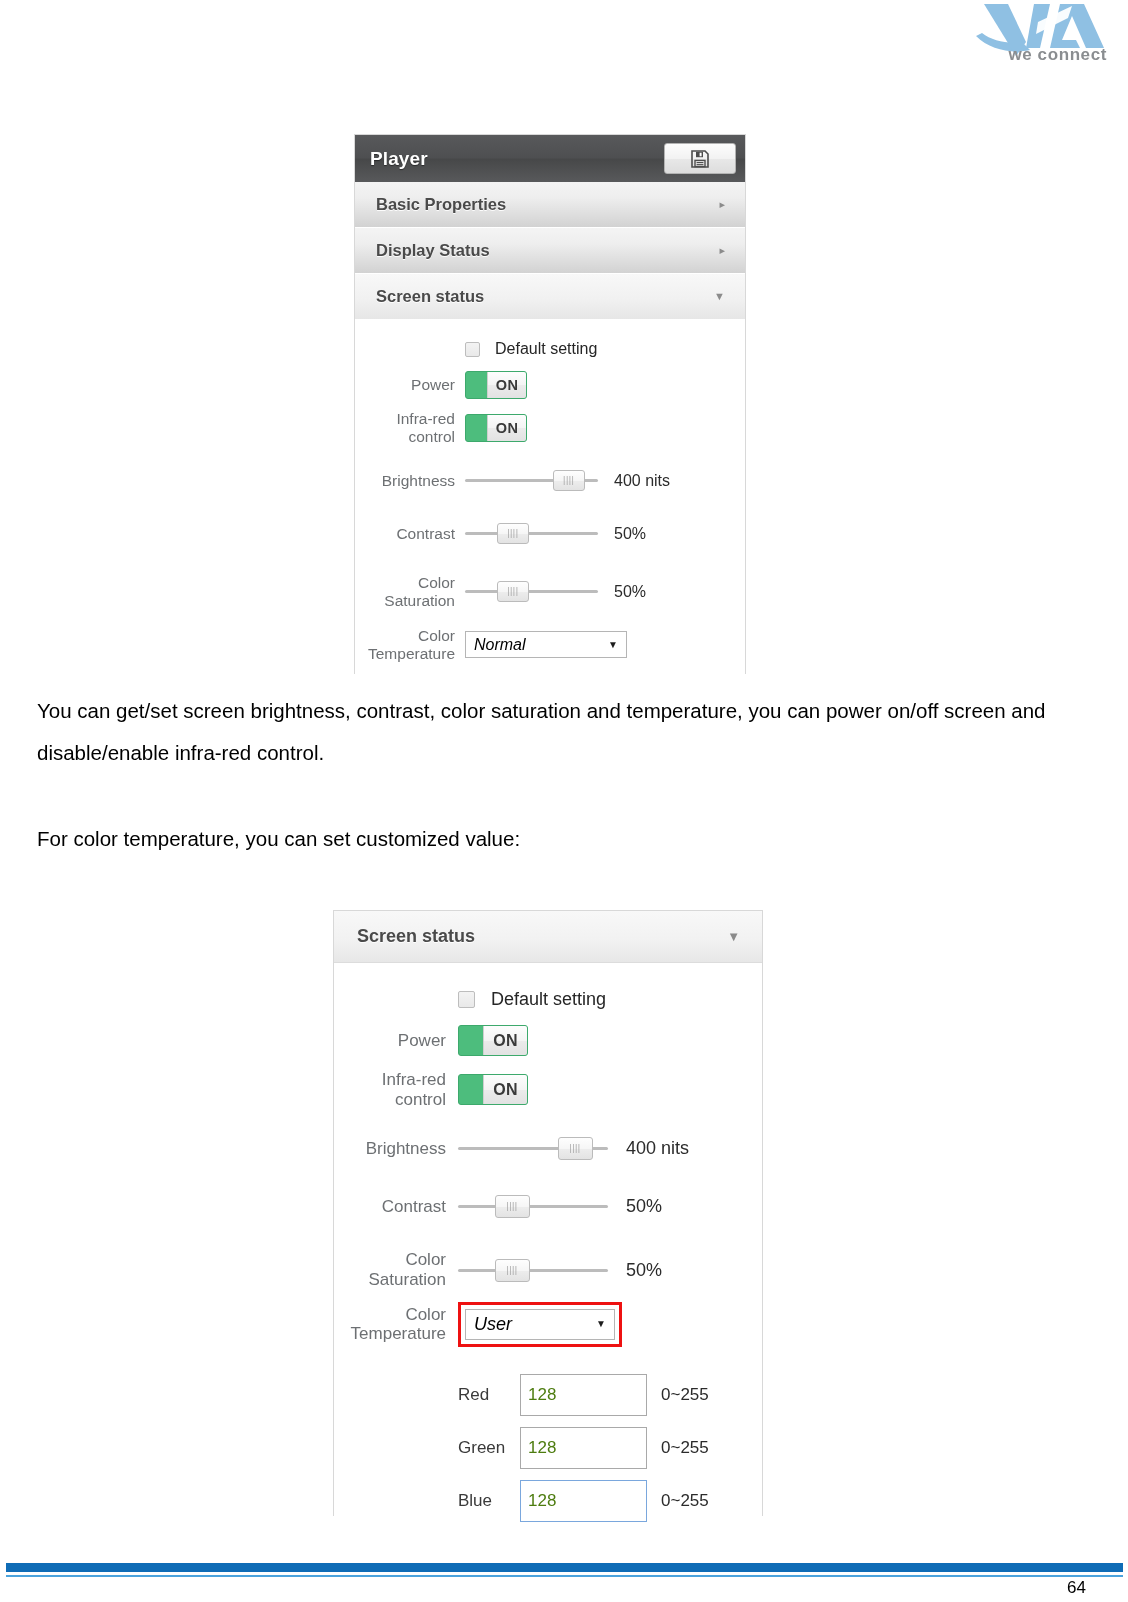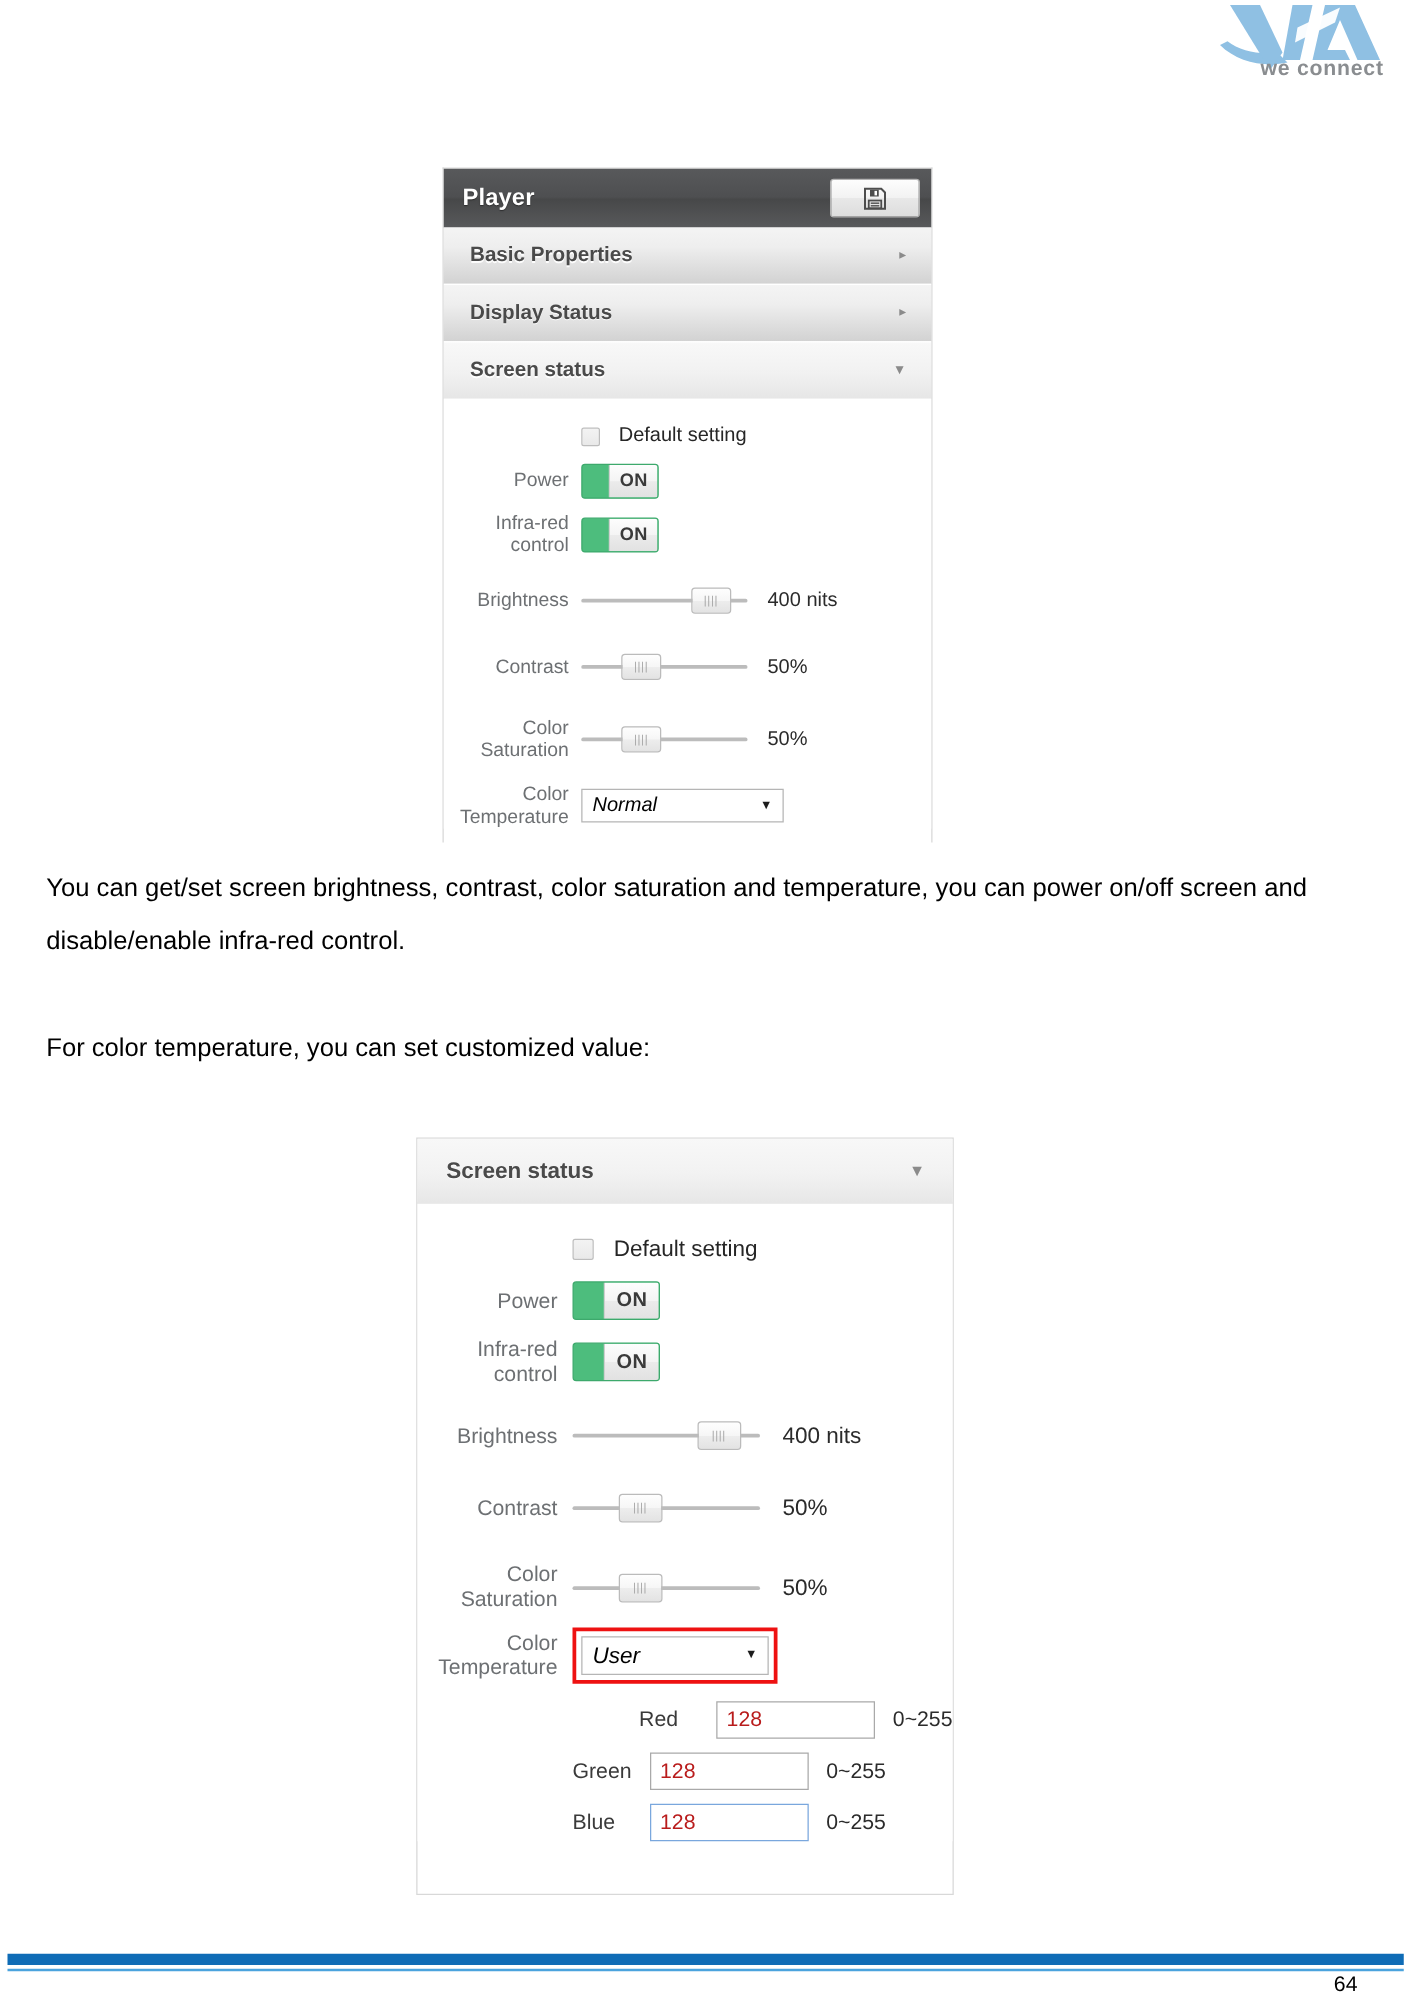--- a/index.html
+++ b/index.html
@@ -281,29 +281,29 @@
   
   .rgb-label {
     width: 62px;
     text-align: left;
     color: #3a3a3a;
     font-size: 17px;
     flex: none;
   }
   .rgb-input {
     width: 127px;
-    height: 30px;
+    height: 42px;
     border: 1px solid #a9a9a9;
     background: #ffffff;
     box-sizing: border-box;
     display: flex;
     align-items: center;
     padding: 0 7px;
     font-size: 17px;
-    color: #b91c1c;
+    color: #4d7c0f;
   }
   .rgb-input.focused { border: 1px solid #7aa7dd; }
   .rgb-range {
     margin-left: 14px;
     font-size: 17px;
     color: #2b2b2b;
   }
 
   
   .doc-text {
@@ -547,21 +547,21 @@
         <span>Temperature</span>
       </div>
       <div class="select-highlight">
         <div class="select">
           <span class="select-text">User</span>
           <span class="select-caret">▼</span>
         </div>
       </div>
     </div>
 
-    <div class="frow" style="margin-top:14px; padding-left:124px;justify-content:flex-end;">
+    <div class="frow" style="margin-top:27px; padding-left:124px;">
       <div class="rgb-label">Red</div>
       <div class="rgb-input">
         <span>128</span>
       </div>
       <div class="rgb-range">0~255</div>
     </div>
 
     <div class="frow" style="margin-top:11px; padding-left:124px;">
       <div class="rgb-label">Green</div>
       <div class="rgb-input">

